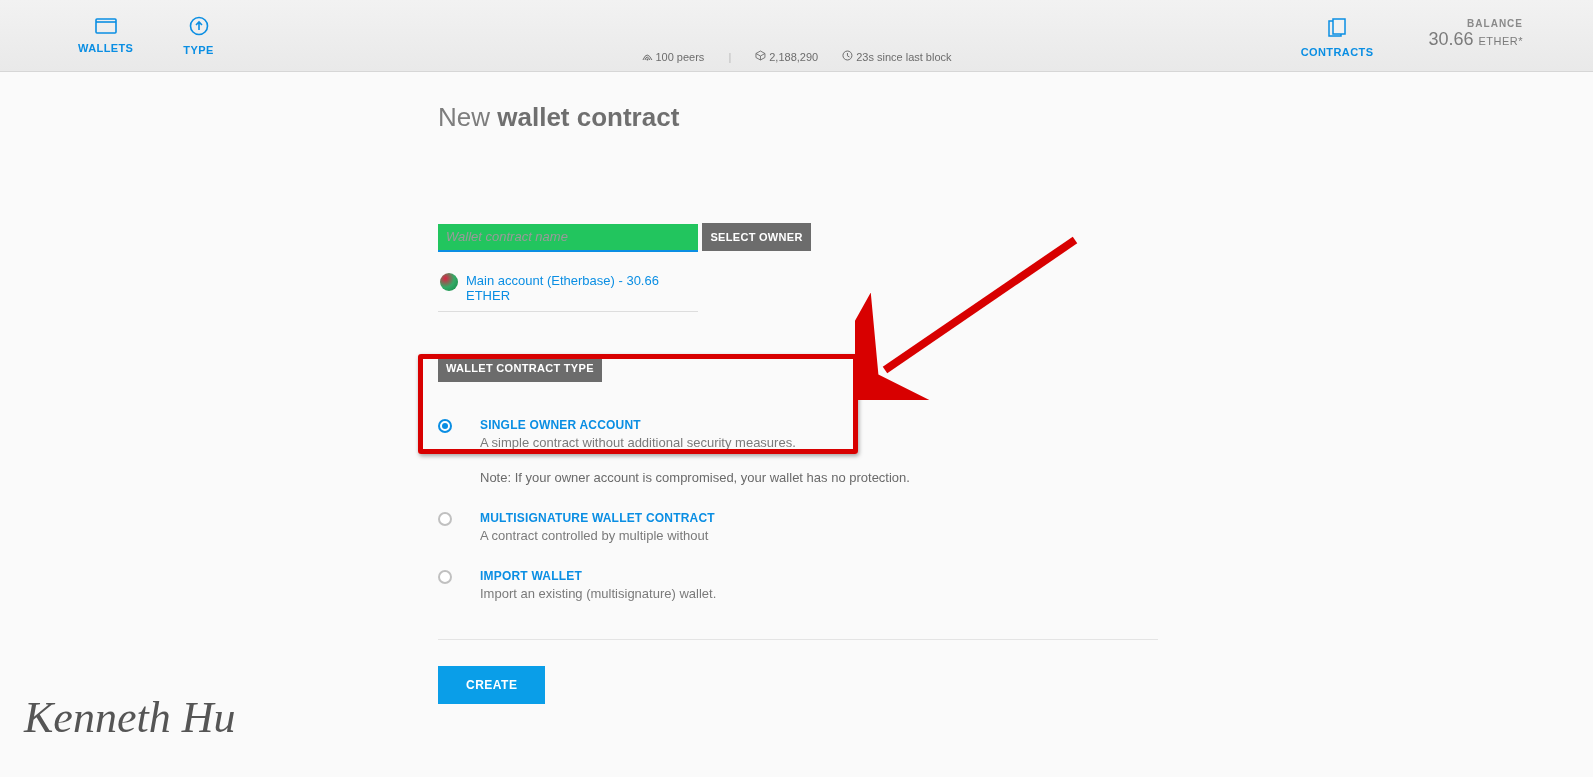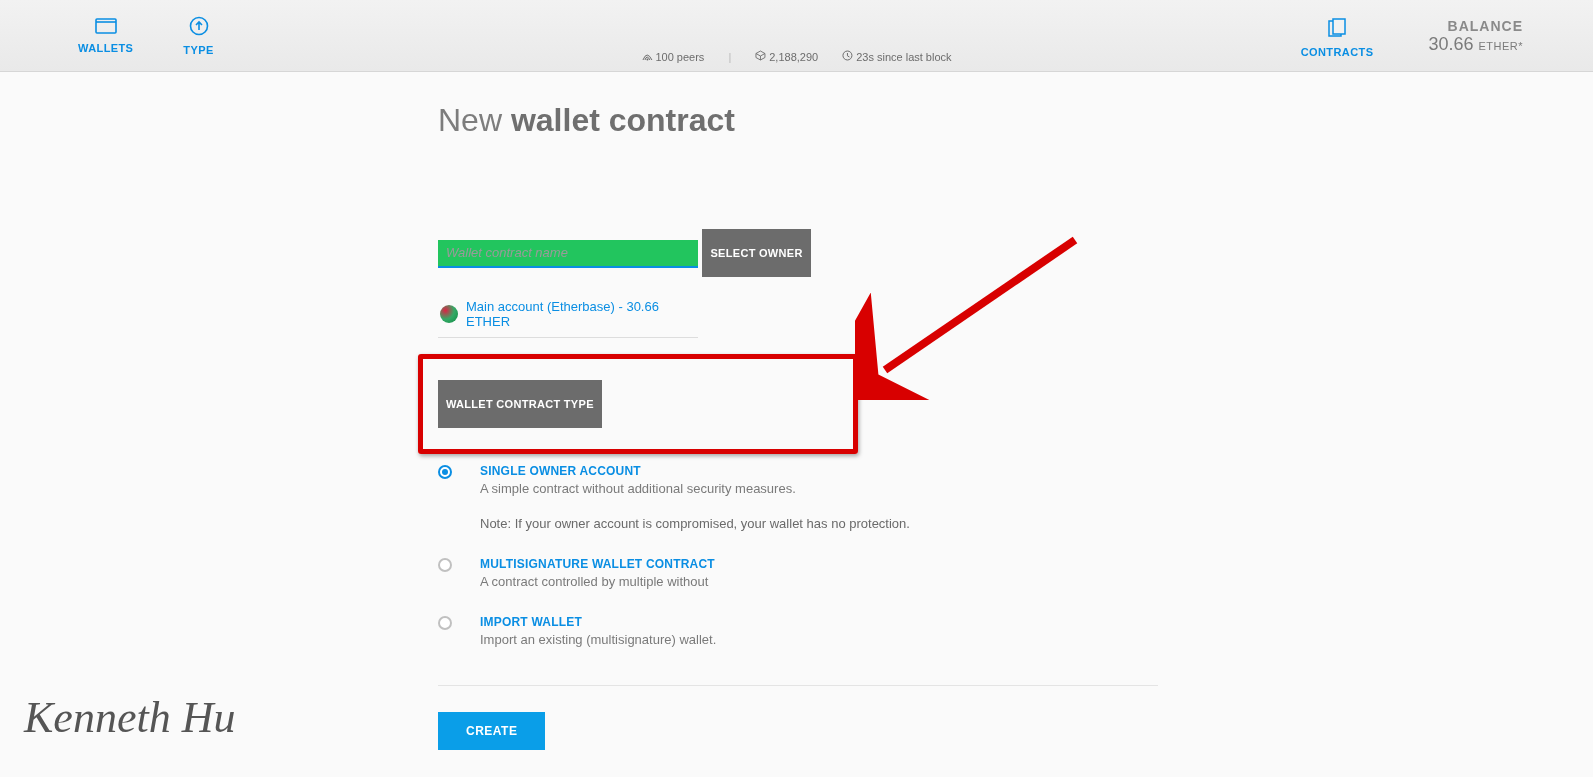--- a/index.html
+++ b/index.html
@@ -28,40 +28,40 @@
 .status-center {
   position: absolute; left: 50%; transform: translateX(-50%);
   top: 50px; font-size: 11px; color: #6c6c6c;
   display: flex; align-items: center; gap: 24px;
 }
 .status-center .chunk { display: flex; align-items: center; gap: 3px; }
 .status-center .sep { color: #bbb; }
 .nav-right { position: absolute; right: 70px; top: 18px; display: flex; align-items: flex-start; gap: 55px; }
 .nav-right .nav-item { color: #0a8ee3; }
 .balance-blk { text-align: right; }
-.balance-label { font-size: 14px; color: #8a8a8a; letter-spacing: 1px; font-weight: 600; }
+.balance-label { font-size: 10px; color: #8a8a8a; letter-spacing: 1px; font-weight: 600; }
 .balance-value { font-size: 18px; color: #7b7b7b; font-weight: 400; }
 .balance-value .unit { font-size: 11px; letter-spacing: .5px; }
 
 .main { padding: 30px 0 0 438px; }
-h1 { font-size: 32px; font-weight: 300; color: #7d7d7d; margin-bottom: 48px; }
+h1 { font-size: 26px; font-weight: 300; color: #7d7d7d; margin-bottom: 48px; }
 h1 .bold { font-weight: 600; color: #6f6f6f; }
 .name-input {
   width: 260px; height: 28px; border: none; border-bottom: 2px solid #0a8ee3;
   background: #22c55e; padding: 4px 8px; font-size: 13px; outline: none;
   font-family: inherit; color: #555;
 }
 .name-input::placeholder { color: #9a9a9a; font-style: italic; }
 .section-label {
   display: inline-block; background: #6c6c6c; color: #fff;
   font-size: 11px; font-weight: 700; letter-spacing: .3px;
-  padding: 18px 8px; margin-top: 42px; margin-bottom: 14px;
+  padding: 8px 8px; margin-top: 42px; margin-bottom: 14px;
 }
 .owner-row {
-  display: flex; align-items: center; gap: 8px;
+  display: flex; align-items: flex-start; gap: 8px;
   border-bottom: 1px solid #ddd; padding: 8px 2px; width: 260px;
   color: #0a8ee3; font-size: 13px; cursor: pointer;
 }
 .avatar { width: 18px; height: 18px; border-radius: 50%; background: radial-gradient(circle at 30% 30%, #d24, #3a6, #184); flex: none; }
 .type-list { margin-top: 10px; }
 .type-opt { display: flex; gap: 28px; padding: 12px 0 14px 0; }
 .radio-dot {
   width: 14px; height: 14px; border: 2px solid #c0c0c0; border-radius: 50%;
   flex: none; margin-top: 1px; position: relative; cursor: pointer; background:#fff;
 }

